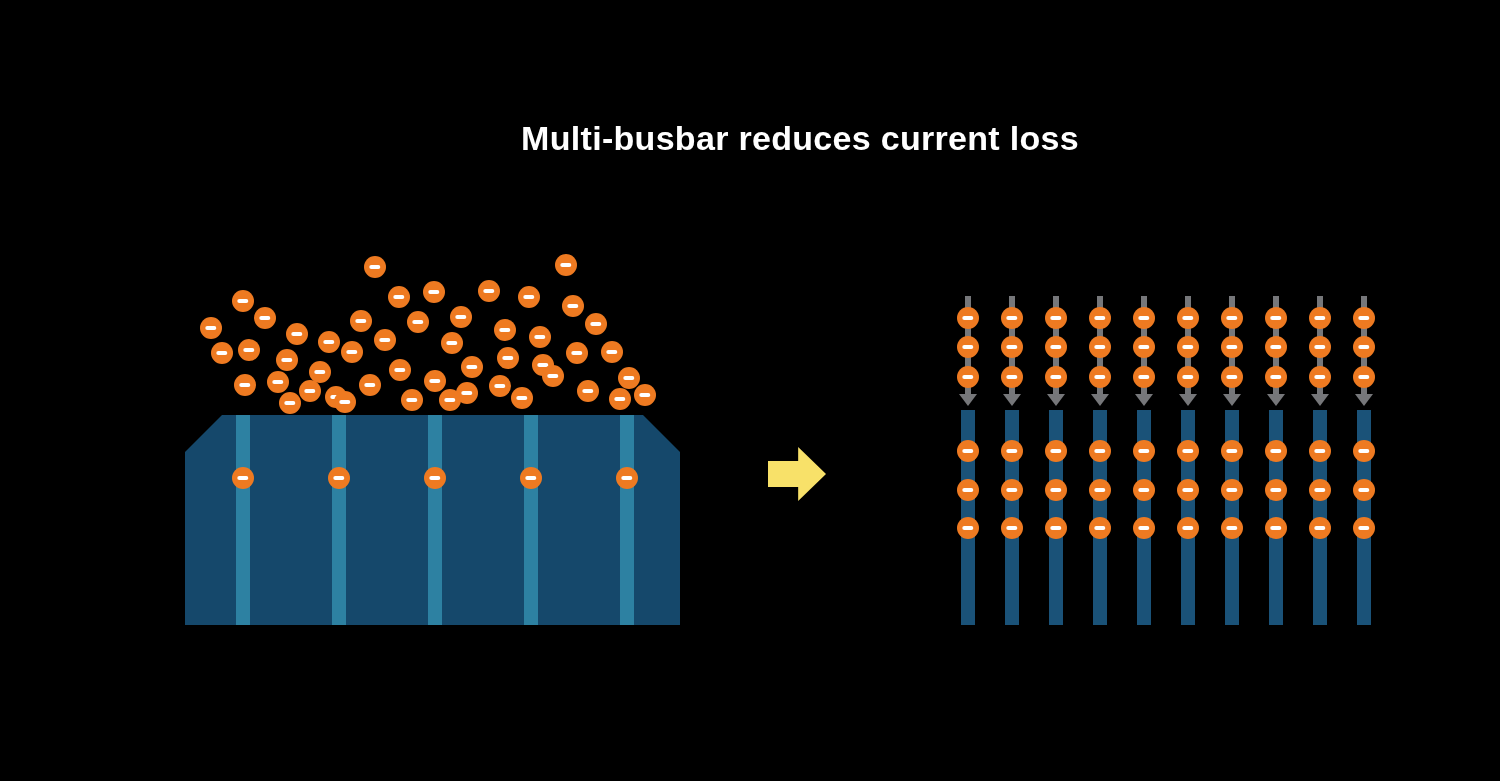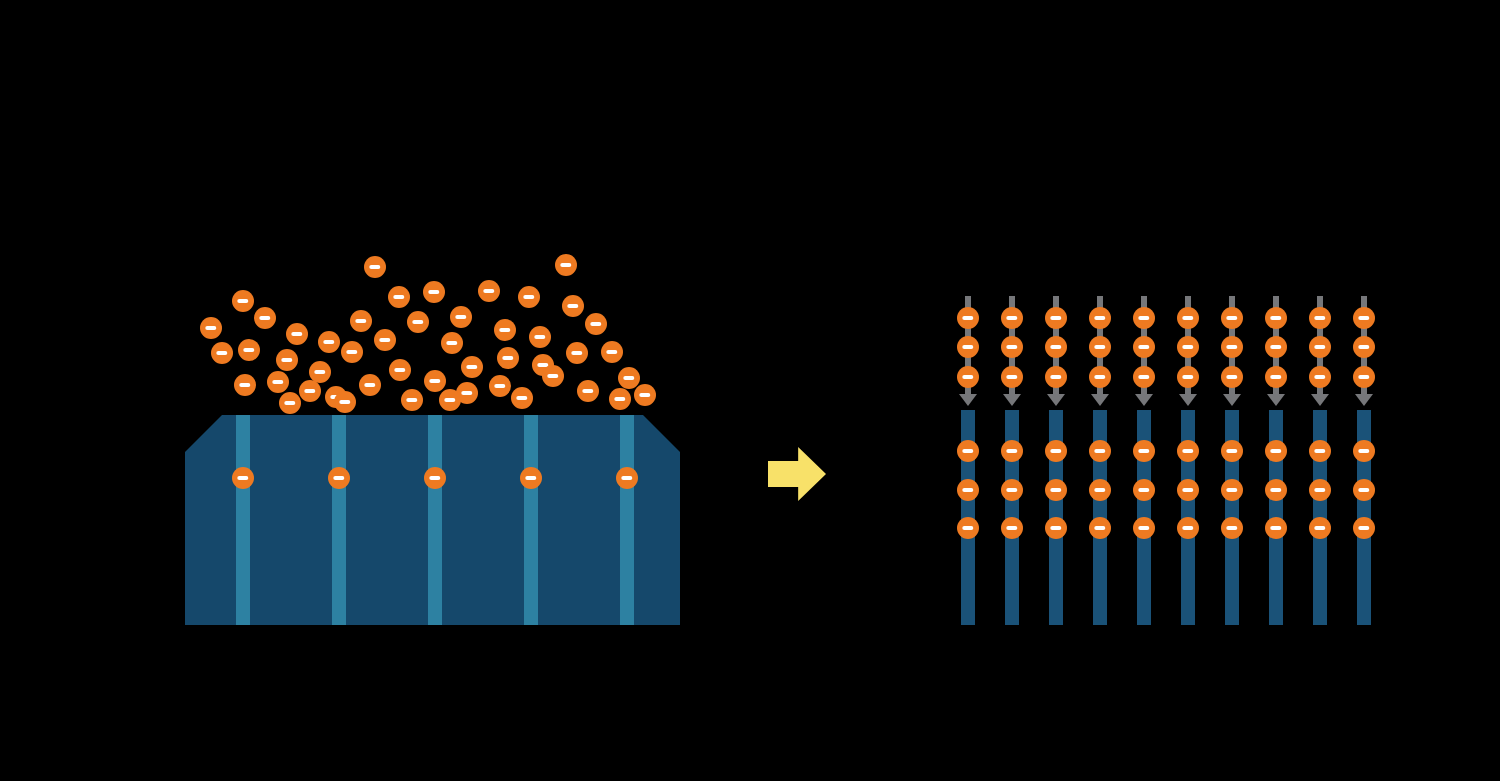--- a/index.html
+++ b/index.html
@@ -88,20 +88,21 @@
     position: absolute;
     background: var(--transition-arrow-yellow);
     clip-path: polygon(0 26%, 52% 26%, 52% 0, 100% 50%, 52% 100%, 52% 74%, 0 74%);
   }
 </style>
 </head>
 <body>
 
 <div class="canvas">
 
+  <h1 class="title">Multi-busbar reduces current loss</h1>
 
   <div class="layer">
     <div class="cell-body" style="left: 185px; top: 415px; width: 495px; height: 210px; clip-path: polygon(0px 100%, 0px 37px, 37px 0px, calc(100% - 37px) 0px, 100% 37px, 100% 100%);">
         <span class="busbar-stripe" style="left: 51px; width: 14px;"></span>
         <span class="busbar-stripe" style="left: 147px; width: 14px;"></span>
         <span class="busbar-stripe" style="left: 243px; width: 14px;"></span>
         <span class="busbar-stripe" style="left: 339px; width: 14px;"></span>
         <span class="busbar-stripe" style="left: 435px; width: 14px;"></span>
       </div>
     <div class="layer">

